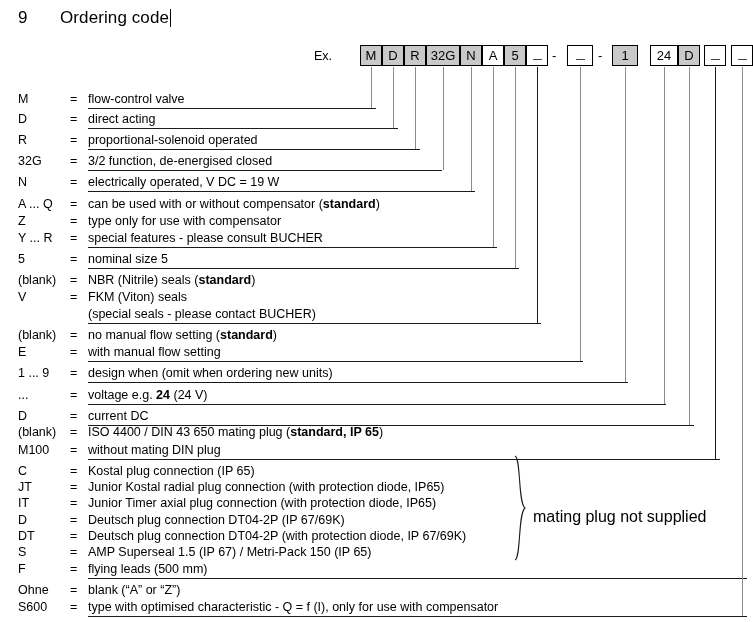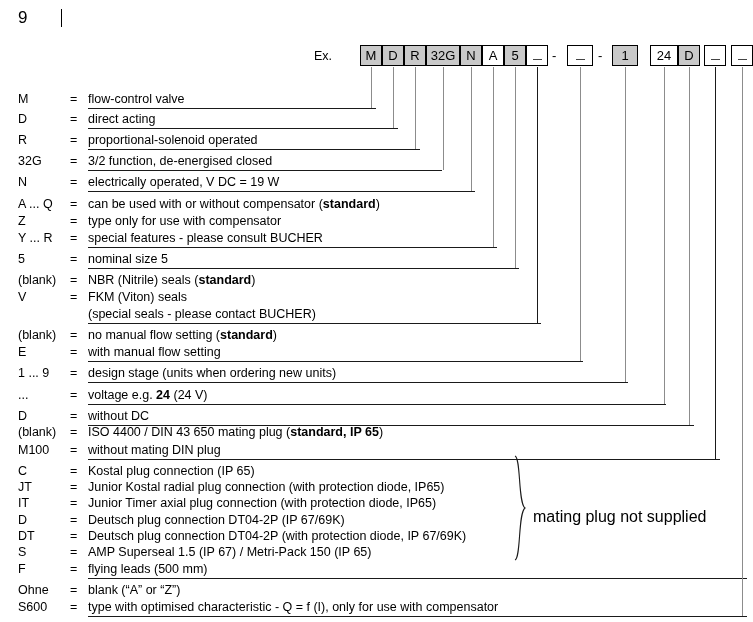--- a/index.html
+++ b/index.html
@@ -127,20 +127,21 @@
     left: 533px;
     top: 508px;
     font-size: 16px;
   }
 </style>
 </head>
 <body>
 
 <div id="title-row">
   <span id="title-num">9</span>
+  <span id="title-text">Ordering code</span>
   <span id="title-caret"></span>
 </div>
 
 <div id="ex-label">Ex.</div>
 <div id="code-boxes">
     <div class="code-box shaded" style="left: 360px; width: 22px;">M</div>
     <div class="code-box shaded" style="left: 382px; width: 22px;">D</div>
     <div class="code-box shaded" style="left: 404px; width: 22px;">R</div>
     <div class="code-box shaded" style="left: 426px; width: 34px;">32G</div>
     <div class="code-box shaded" style="left: 460px; width: 22px;">N</div>
@@ -265,31 +266,31 @@
       <span class="val">no manual flow setting (<b>standard</b>)</span>
     </div>
     <div class="row" style="top: 345px;">
       <span class="key">E</span>
       <span class="eq">=</span>
       <span class="val">with manual flow setting</span>
     </div>
     <div class="row" style="top: 366px;">
       <span class="key">1 ... 9</span>
       <span class="eq">=</span>
-      <span class="val">design stage (units when ordering new units)</span>
+      <span class="val">design when (omit when ordering new units)</span>
     </div>
     <div class="row" style="top: 388px;">
       <span class="key">...</span>
       <span class="eq">=</span>
       <span class="val">voltage e.g. <b>24</b> (24 V)</span>
     </div>
     <div class="row" style="top: 409px;">
       <span class="key">D</span>
       <span class="eq">=</span>
-      <span class="val">without  DC</span>
+      <span class="val">current  DC</span>
     </div>
     <div class="row" style="top: 425px;">
       <span class="key">(blank)</span>
       <span class="eq">=</span>
       <span class="val">ISO 4400 / DIN 43 650 mating plug (<b>standard, IP 65</b>)</span>
     </div>
     <div class="row" style="top: 443px;">
       <span class="key">M100</span>
       <span class="eq">=</span>
       <span class="val">without mating DIN plug</span>

